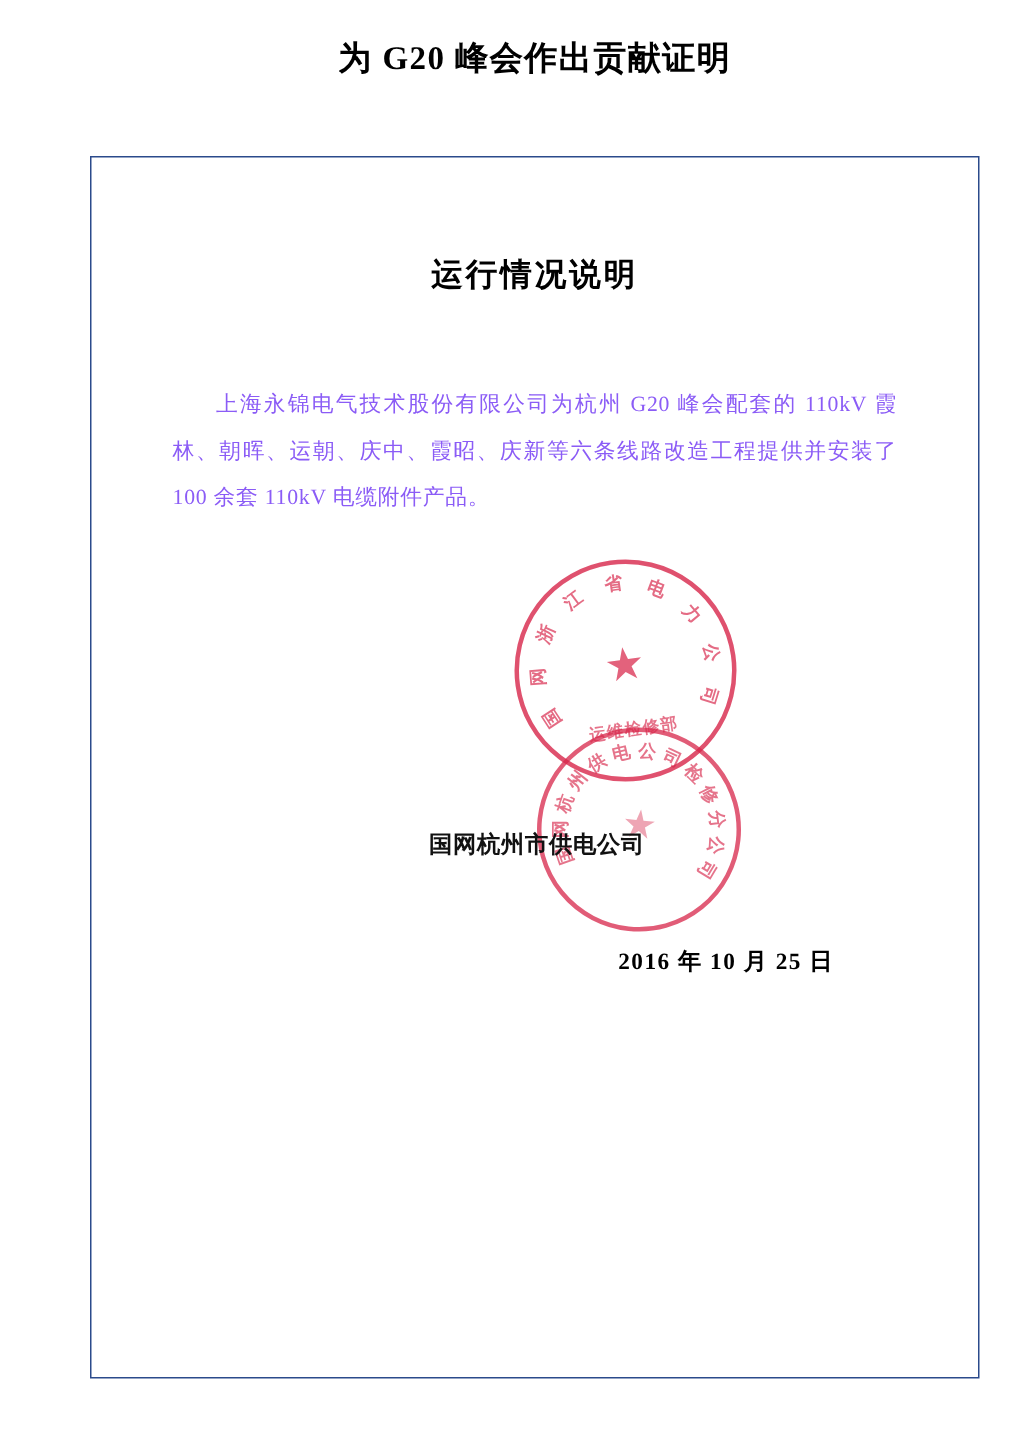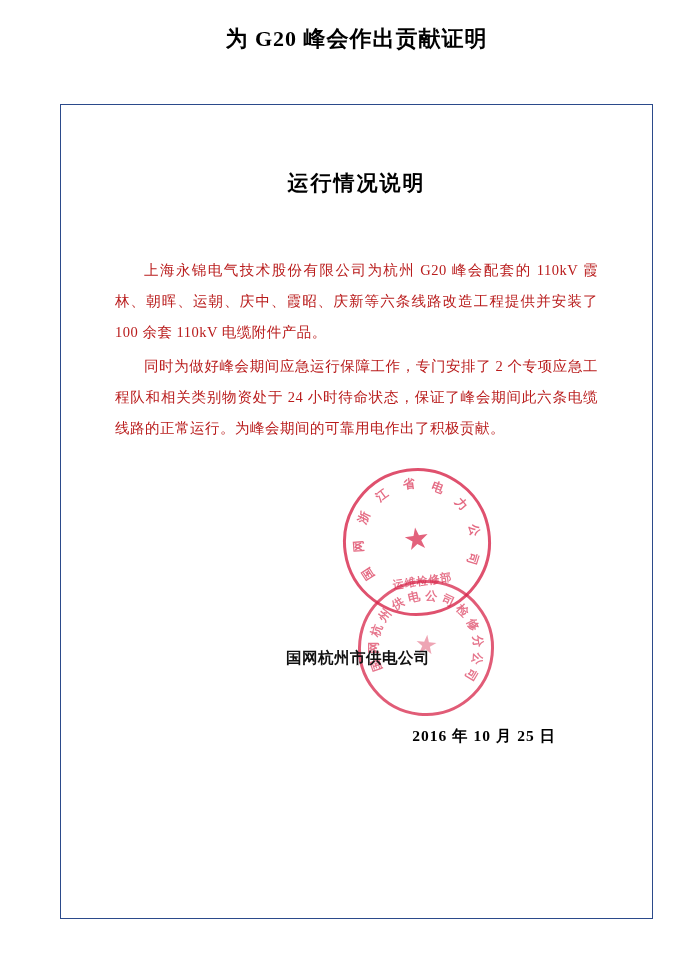--- a/index.html
+++ b/index.html
@@ -73,21 +73,21 @@
     margin-top: 64px;
     font-family: Liberation Sans, sans-serif;
   }
 
   .cert-body {
     margin-top: 58px;
     font-size: 14.5px;
     line-height: 2.15;
     text-align: justify;
     letter-spacing: 0.5px;
-    color: #b91c1c;
+    color: #8b5cf6;
   }
   .cert-body p {
     margin: 0 0 2px 0;
     text-indent: 2em;
   }
 
   
   .seal-area {
     position: relative;
     height: 290px;
@@ -198,21 +198,20 @@
     <div class="doc-title-line">为 G20 峰会作出贡献证明</div>
   </div>
 
   <div class="cert-box">
     <div class="cert-inner">
 
       <div class="cert-heading">运行情况说明</div>
 
       <div class="cert-body">
         <p>上海永锦电气技术股份有限公司为杭州 G20 峰会配套的 110kV 霞林、朝晖、运朝、庆中、霞昭、庆新等六条线路改造工程提供并安装了 100 余套 110kV 电缆附件产品。</p>
-        <p>同时为做好峰会期间应急运行保障工作，专门安排了 2 个专项应急工程队和相关类别物资处于 24 小时待命状态，保证了峰会期间此六条电缆线路的正常运行。为峰会期间的可靠用电作出了积极贡献。</p>
       </div>
 
       <div class="seal-area">
 
         <div class="seal seal-1">
           <div class="seal-arc-text">
               <span style="transform: rotate(-205deg) translate(58px) rotate(90deg) translate(-50%, -50%);">国</span>
               <span style="transform: rotate(-176.25deg) translate(58px) rotate(90deg) translate(-50%, -50%);">网</span>
               <span style="transform: rotate(-147.5deg) translate(58px) rotate(90deg) translate(-50%, -50%);">浙</span>
               <span style="transform: rotate(-118.75deg) translate(58px) rotate(90deg) translate(-50%, -50%);">江</span>

